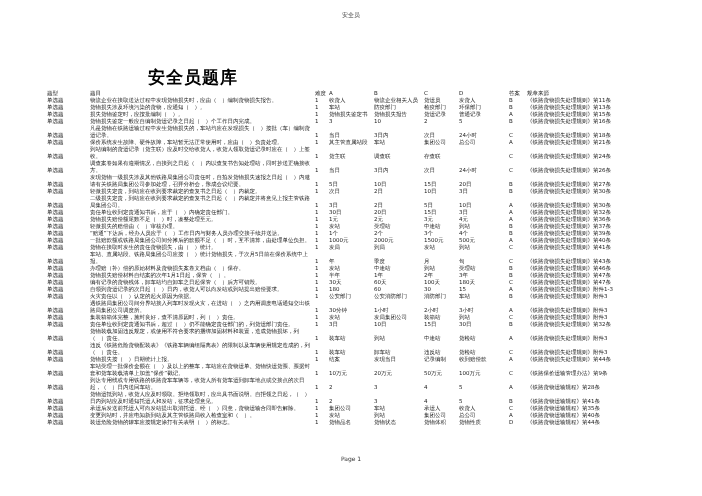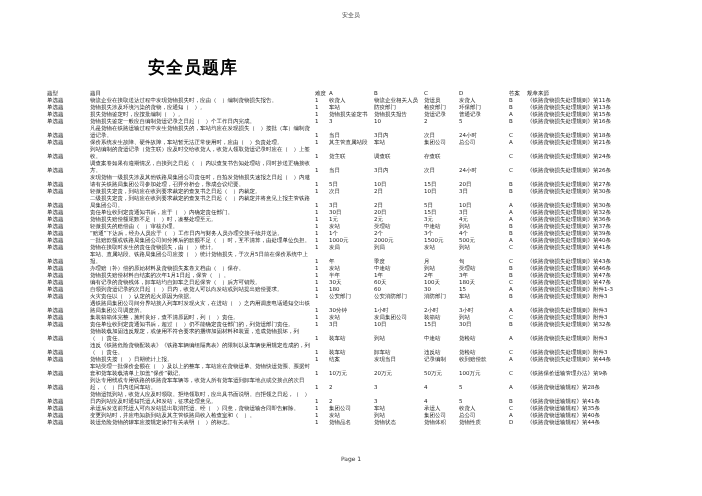--- a/index.html
+++ b/index.html
@@ -9,21 +9,21 @@
     font-family:"DejaVu Sans","Liberation Sans",sans-serif;
     color:#1a1a1a;
     position:relative;
     overflow:hidden;
   }
   .doc-header{
     position:absolute;top:11px;left:0;width:702px;
     text-align:center;font-size:6px;color:#333;
   }
   .page-title{
-    position:absolute;top:56px;left:148px;
+    position:absolute;top:66px;left:148px;
     font-size:17px;font-weight:bold;color:#000;
     letter-spacing:1px;
   }
   table.qtable{
     position:absolute;top:90px;left:47px;width:653px;
     border-collapse:collapse;table-layout:fixed;
   }
   table.qtable th, table.qtable td{
     font-weight:normal;text-align:left;vertical-align:bottom;
     font-size:5.5px;line-height:7px;

